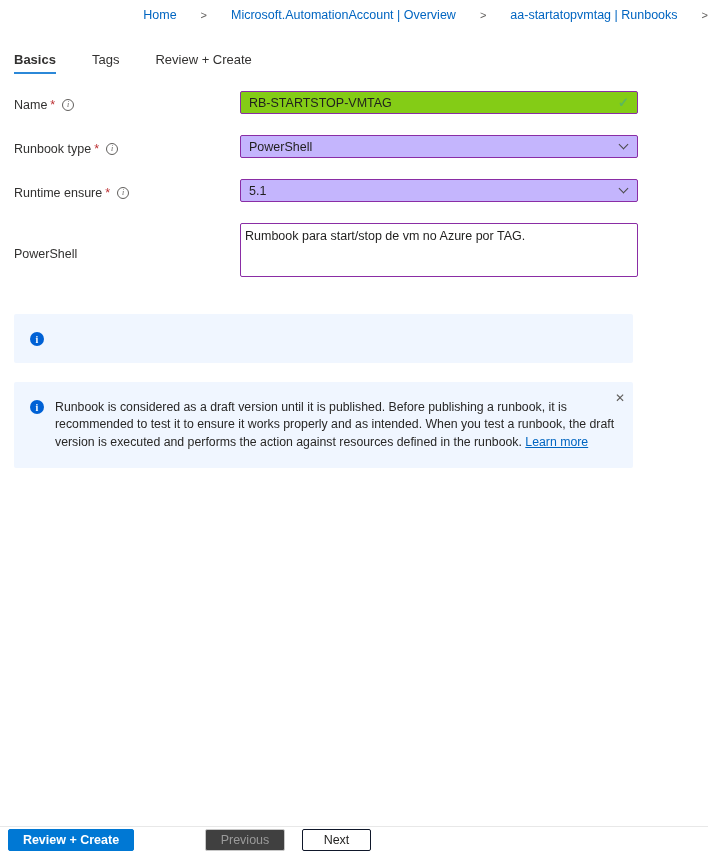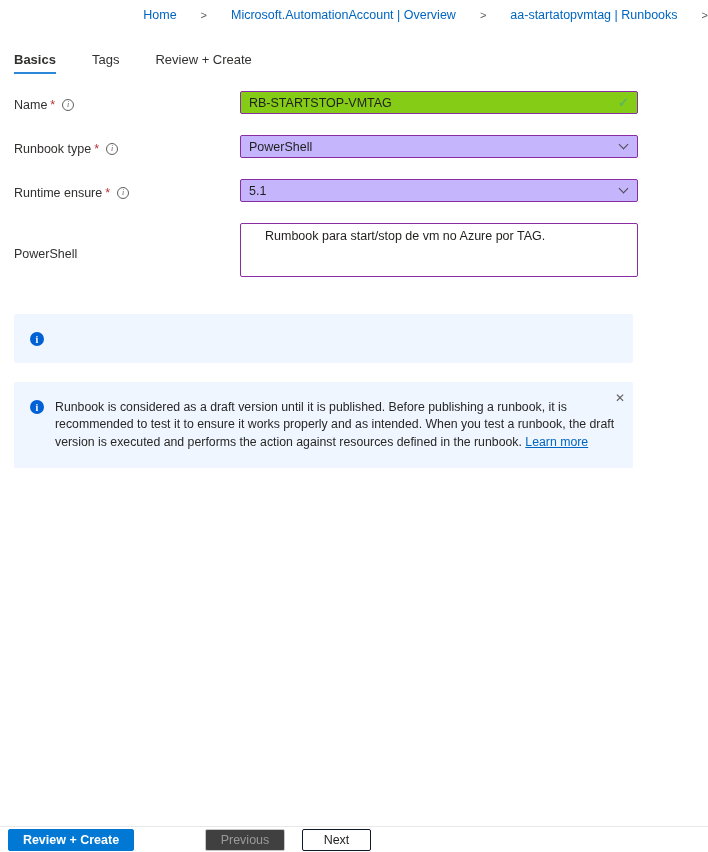--- a/index.html
+++ b/index.html
@@ -35,21 +35,21 @@
   .control { position:relative; width:398px; }
   .text-input { width:398px; height:23px; border:1px solid #8a2da5; border-radius:2px; font-size:12.5px;
     padding:0 26px 0 8px; color:#201f1e; font-family:"Liberation Sans", sans-serif; outline:none; background:#84cc16; }
   .valid-check { position:absolute; right:9px; top:4px; color:#5db75d; font-size:13px; font-weight:700; }
   .dropdown { display:flex; align-items:center; justify-content:space-between; width:398px; height:23px;
     border:1px solid #8a2da5; border-radius:2px; font-size:12.5px; padding:0 10px 0 8px; color:#201f1e;
     background:#c4b5fd; cursor:pointer; }
   .chev { width:7px; height:7px; border-right:1.4px solid #4a4a4a; border-bottom:1.4px solid #4a4a4a;
     transform:rotate(45deg); margin-top:-4px; }
   .textarea { width:398px; height:54px; border:1px solid #8a2da5; border-radius:2px; font-size:12.5px;
-    padding:5px 24px; color:#201f1e; font-family:"Liberation Sans", sans-serif; resize:none; outline:none; background:#fff; }
+    padding:5px 4px; color:#201f1e; font-family:"Liberation Sans", sans-serif; resize:none; outline:none; background:#fff; }
 
   
   .info-box { position:relative; width:619px; margin-left:14px; background:#f0f6ff; border-radius:2px;
     padding:17px 16px 17px 16px; display:flex; align-items:flex-start; }
   .info-box.first { margin-top:33px; }
   .info-box.second { margin-top:19px; }
   .info-icon { flex:0 0 auto; width:14px; height:14px; border-radius:50%; background:#0061d5; color:#fff;
     font-size:10px; font-weight:700; display:flex; align-items:center; justify-content:center;
     font-family:"Liberation Serif", serif; margin-top:1px; }
   .info-text { font-size:12.3px; line-height:1.42; color:#292827; margin-left:11px; width:560px; }

